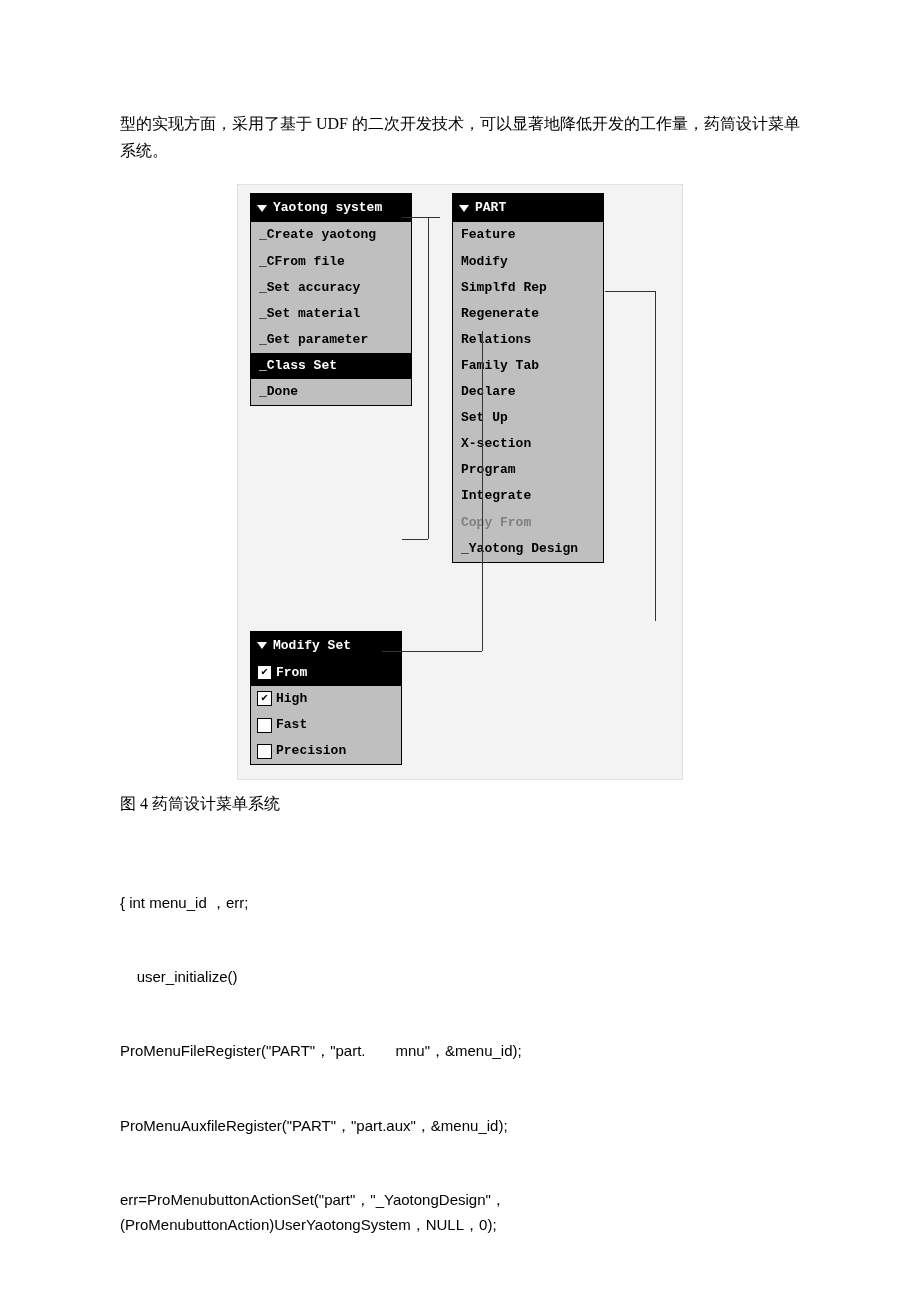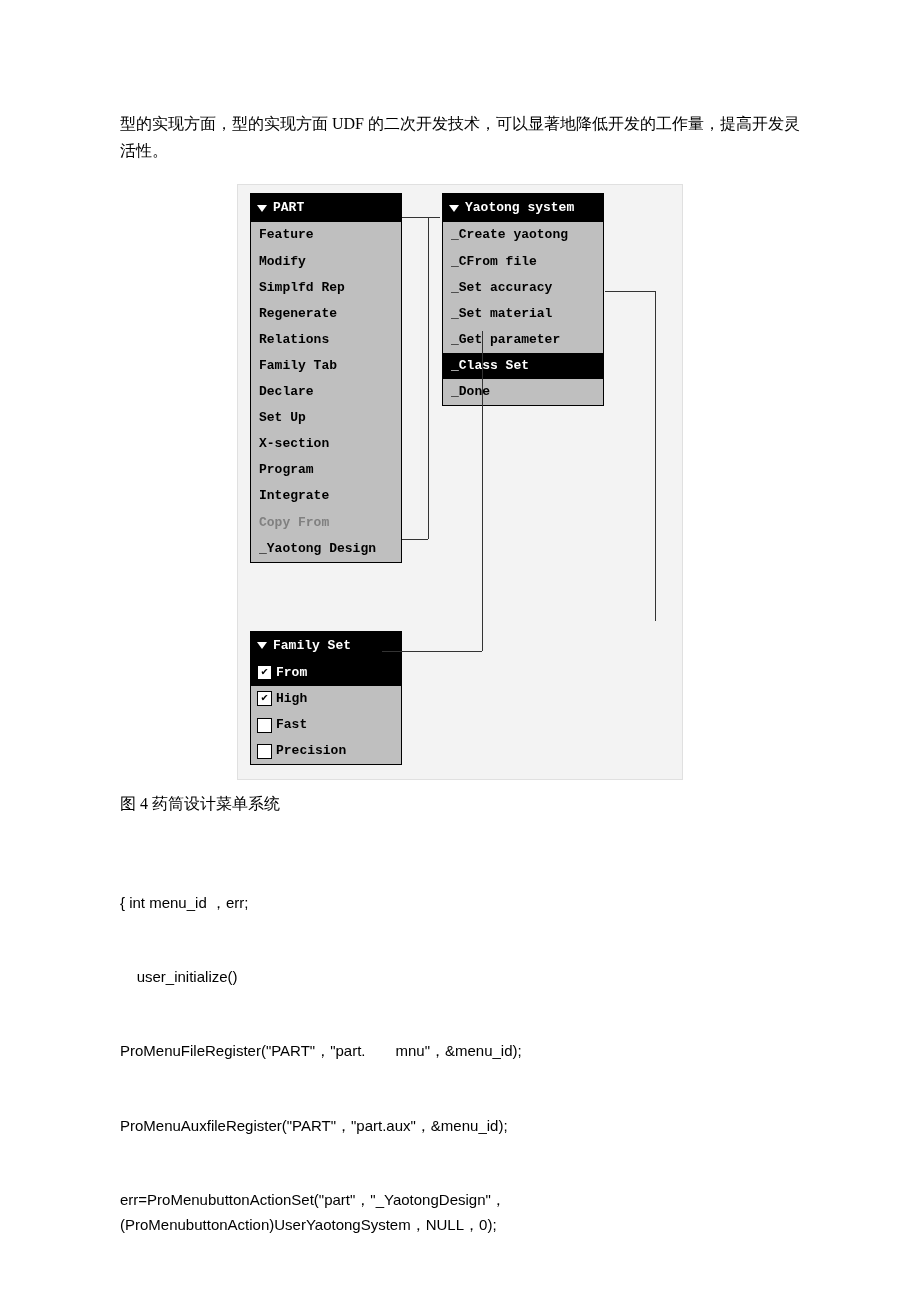--- a/index.html
+++ b/index.html
@@ -87,25 +87,39 @@
     white-space: pre-wrap;
   }
   .code-line { display:block; }
   .connector { position:absolute; border:1px solid #333; }
 </style>
 </head>
 <body>
 
 <div class="page">
 
-  <div class="para">型的实现方面，型的实现方面 UDF 的二次开发技术，可以显著地降低开发的工作量，提高开发灵活性。</div>
+  <div class="para">型的实现方面，采用了基于 UDF 的二次开发技术，可以显著地降低开发的工作量，药筒设计菜单系统。</div>
 
   <div class="figure-wrap">
     <div class="fig-inner">
       <div class="menus-row">
+
+        <div class="menu-box" style="width:160px; align-self:flex-start;">
+          <div class="menu-title">
+            <span class="tri"></span>
+            <span>Yaotong system</span>
+          </div>
+          <div class="menu-item">_Create yaotong</div>
+          <div class="menu-item">_CFrom file</div>
+          <div class="menu-item">_Set accuracy</div>
+          <div class="menu-item">_Set material</div>
+          <div class="menu-item">_Get parameter</div>
+          <div class="menu-item sel">_Class Set</div>
+          <div class="menu-item">_Done</div>
+        </div>
 
         <div class="menu-box" style="width:150px;">
           <div class="menu-title">
             <span class="tri"></span>
             <span>PART</span>
           </div>
           <div class="menu-item">Feature</div>
           <div class="menu-item">Modify</div>
           <div class="menu-item">Simplfd Rep</div>
           <div class="menu-item">Regenerate</div>
@@ -113,45 +127,31 @@
           <div class="menu-item">Family Tab</div>
           <div class="menu-item">Declare</div>
           <div class="menu-item">Set Up</div>
           <div class="menu-item">X-section</div>
           <div class="menu-item">Program</div>
           <div class="menu-item">Integrate</div>
           <div class="menu-item dim">Copy From</div>
           <div class="menu-item">_Yaotong Design</div>
         </div>
 
-        <div class="menu-box" style="width:160px; align-self:flex-start;">
-          <div class="menu-title">
-            <span class="tri"></span>
-            <span>Yaotong system</span>
-          </div>
-          <div class="menu-item">_Create yaotong</div>
-          <div class="menu-item">_CFrom file</div>
-          <div class="menu-item">_Set accuracy</div>
-          <div class="menu-item">_Set material</div>
-          <div class="menu-item">_Get parameter</div>
-          <div class="menu-item sel">_Class Set</div>
-          <div class="menu-item">_Done</div>
-        </div>
-
         <div class="connector" style="left:152px; top:24px; width:38px; height:0; border-width:1px 0 0 0;"></div>
         <div class="connector" style="left:152px; top:346px; width:26px; height:0; border-width:1px 0 0 0;"></div>
         <div class="connector" style="left:178px; top:24px; width:0; height:322px; border-width:0 0 0 1px;"></div>
       </div>
 
       <div class="menus-row" style="align-items:flex-start; margin-top:38px;">
 
         <div class="menu-box" style="width:130px; margin-top:30px;">
           <div class="menu-title">
             <span class="tri"></span>
-            <span>Family Set</span>
+            <span>Modify Set</span>
           </div>
           <div class="chk-item sel">
             <span class="chk-box">✔</span>
             <span>From</span>
           </div>
           <div class="chk-item">
             <span class="chk-box">✔</span>
             <span>High</span>
           </div>
           <div class="chk-item">

